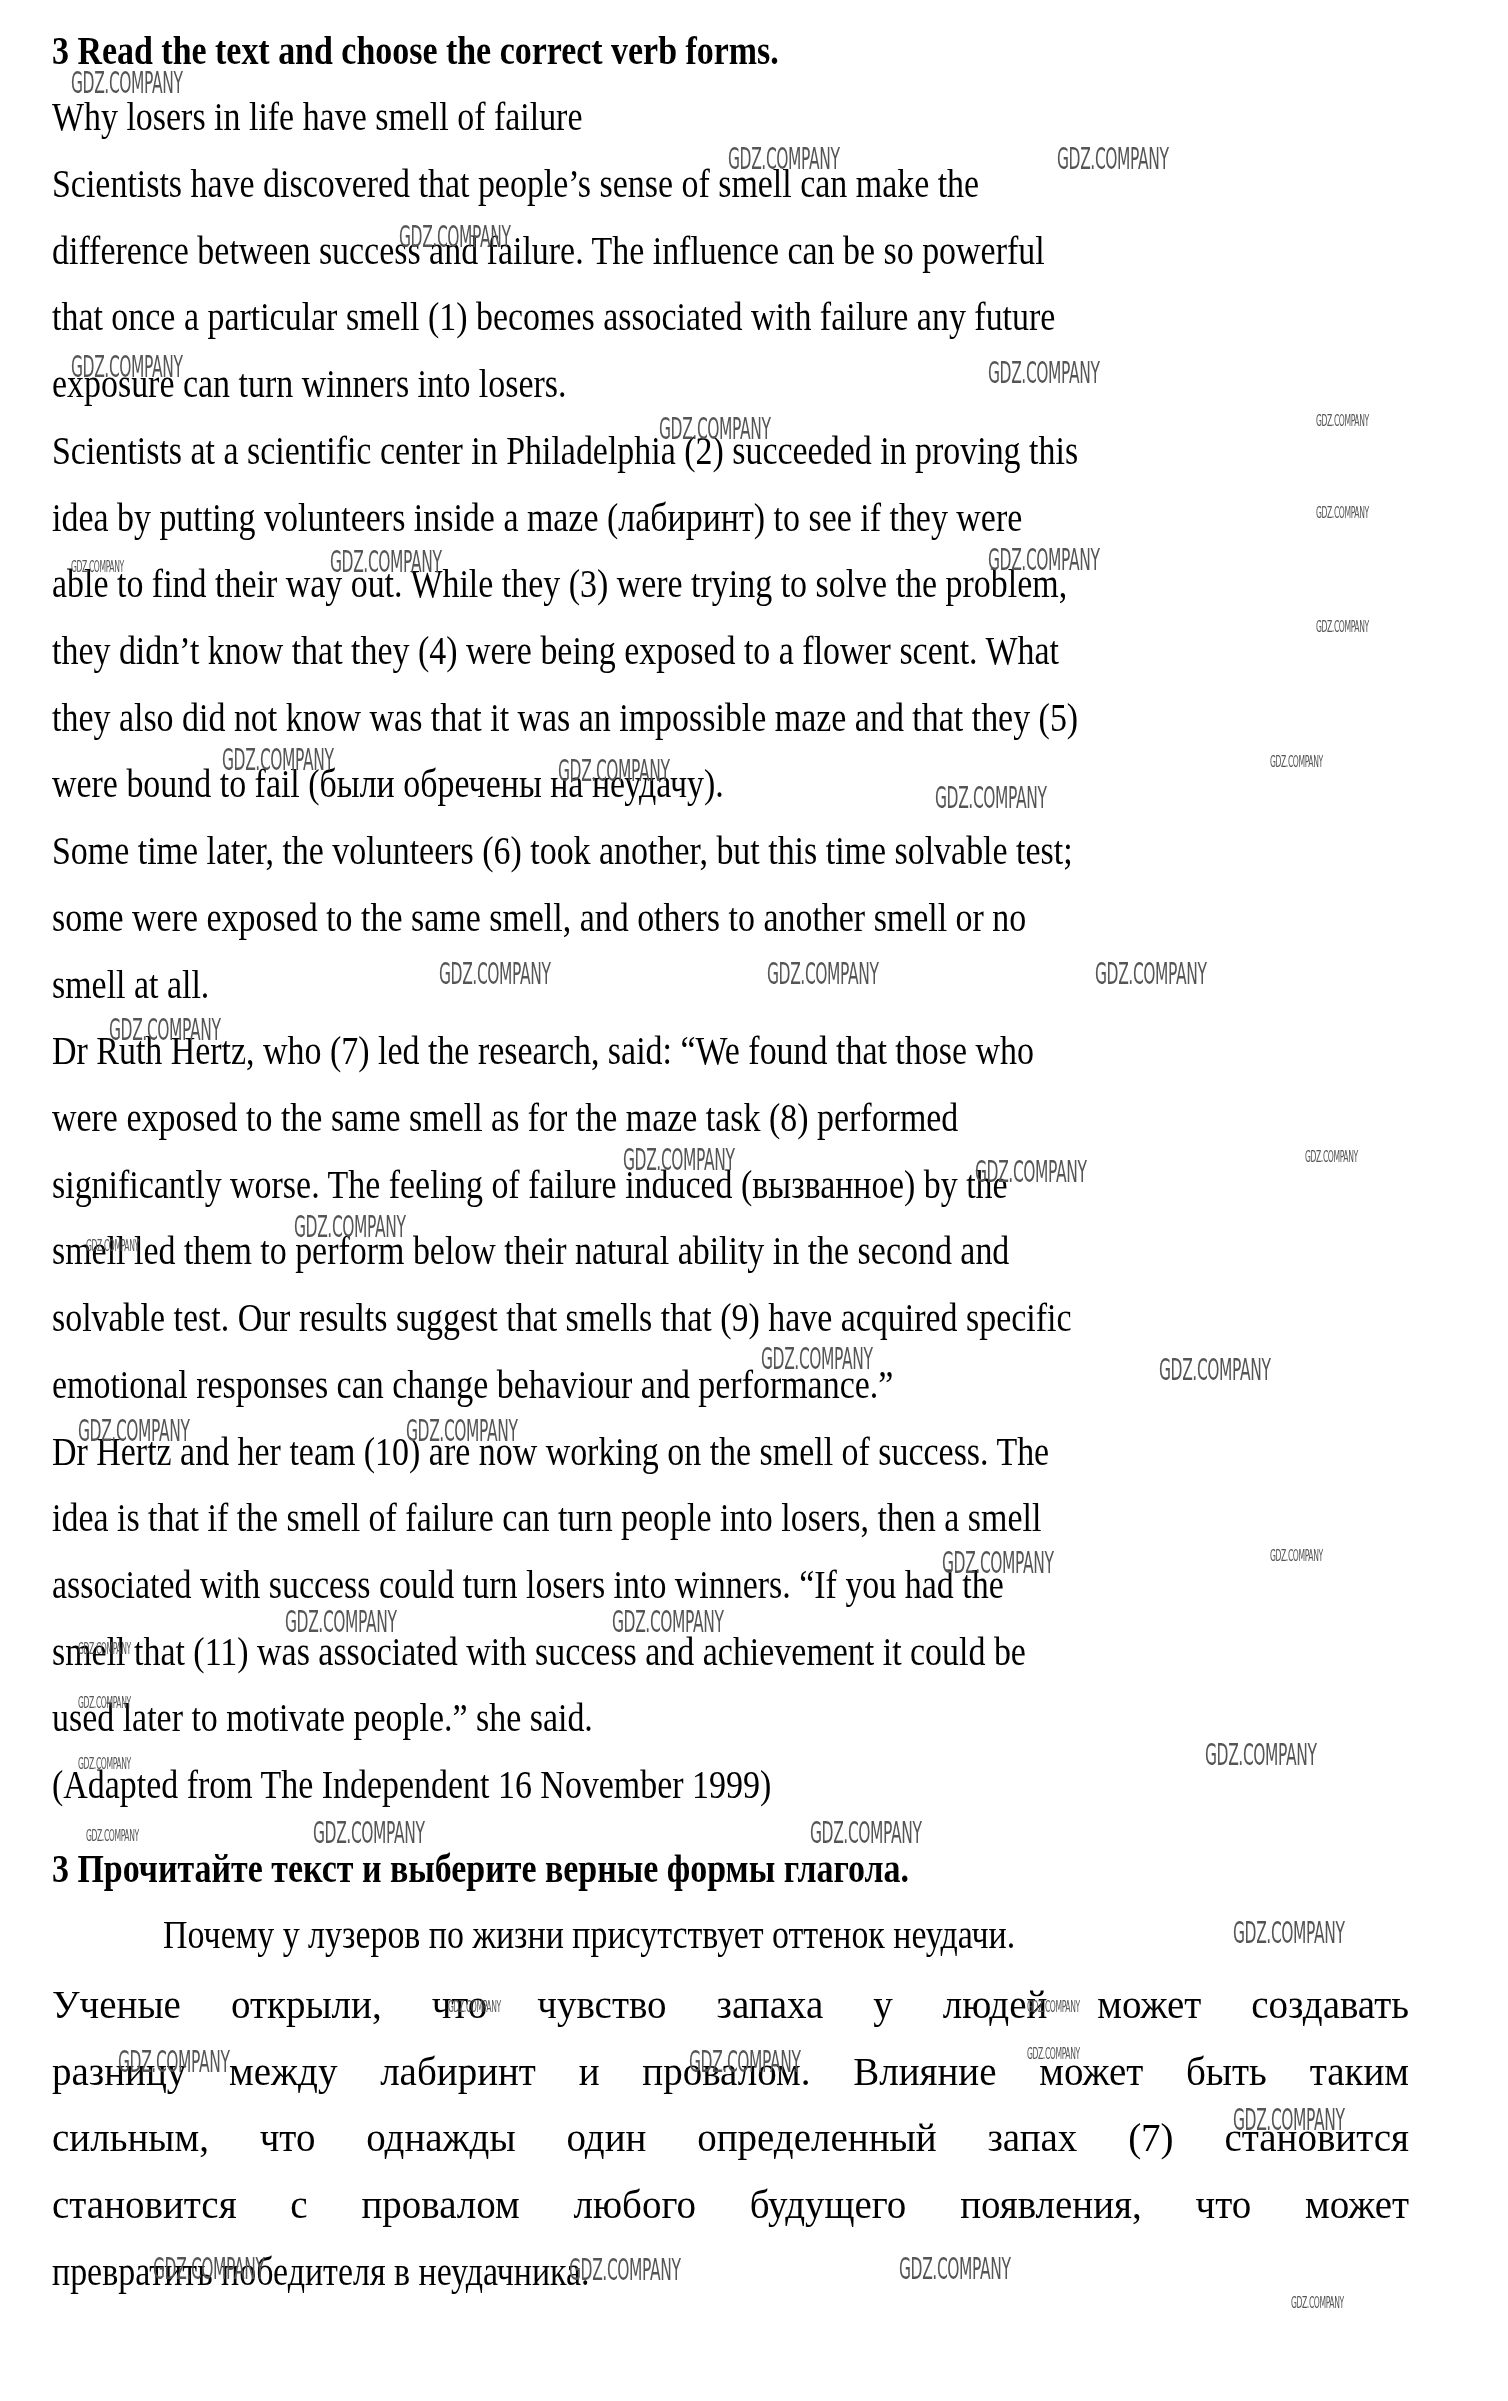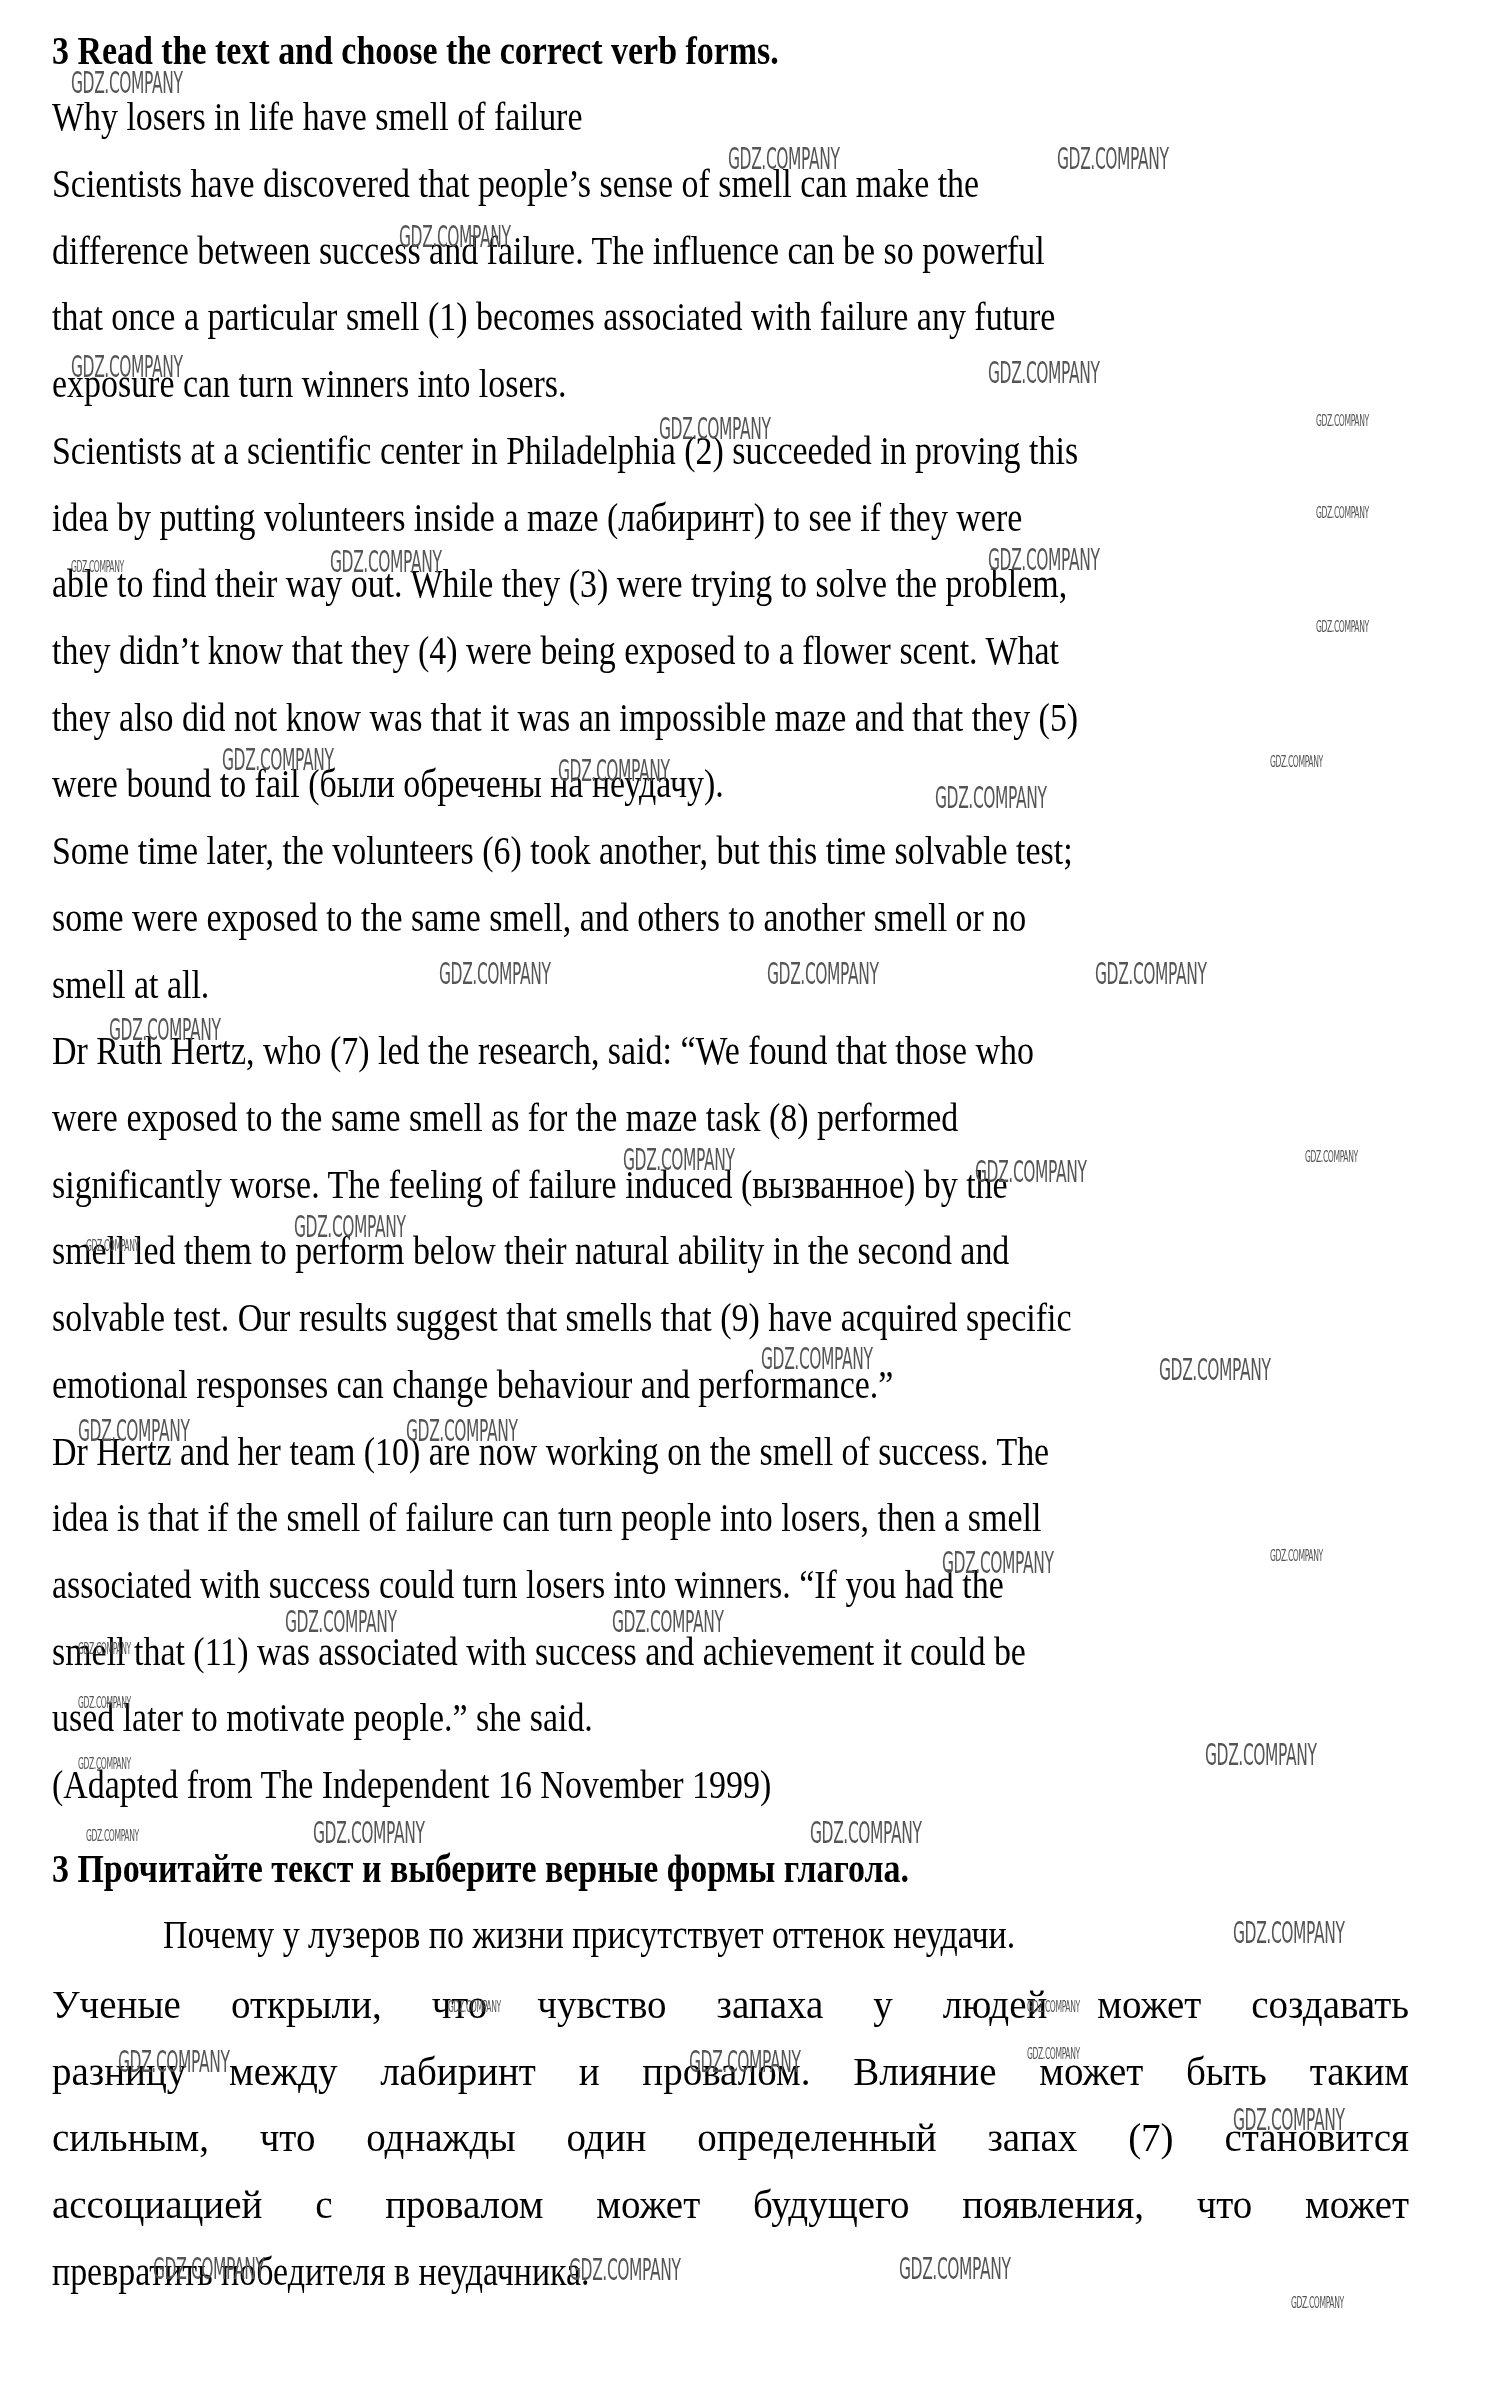--- a/index.html
+++ b/index.html
@@ -53,21 +53,21 @@
       <div class="line" style="top: 1698px; transform: scaleX(0.87);">used later to motivate people.” she said.</div>
     </div>
   <div class="line" id="en-source" style="top: 1765px; transform: scaleX(0.87);">(Adapted from The Independent 16 November 1999)</div>
 
   <div class="line bold" id="ru-heading" style="top: 1849px; transform: scaleX(0.87);">3 Прочитайте текст и выберите верные формы глагола.</div>
   <div class="line" id="ru-title" style="top: 1915px; left: 163px; transform: scaleX(0.87);">Почему у лузеров по жизни присутствует оттенок неудачи.</div>
   <div id="ru-body">
       <div class="line justify" style="top: 1985px; font-family: Liberation Serif, serif;">Ученые открыли, что чувство запаха у людей может создавать</div>
       <div class="line justify" style="top: 2052px;">разницу между лабиринт и провалом. Влияние может быть таким</div>
       <div class="line justify" style="top: 2118px;">сильным, что однажды один определенный запах (7) становится</div>
-      <div class="line justify" style="top: 2185px;">ассоциацией с провалом может будущего появления, что может</div>
+      <div class="line justify" style="top: 2185px;">становится с провалом любого будущего появления, что может</div>
       <div class="line" style="top: 2252px; transform: scaleX(0.87);">превратить победителя в неудачника.</div>
     </div>
 
   <div id="watermarks">
       <div class="wm" style="left: 71px; top: 67px; font-size: 31px; transform: scaleX(0.5);">GDZ.COMPANY</div>
       <div class="wm" style="left: 728px; top: 143px; font-size: 31px; transform: scaleX(0.5);">GDZ.COMPANY</div>
       <div class="wm" style="left: 1057px; top: 143px; font-size: 31px; transform: scaleX(0.5);">GDZ.COMPANY</div>
       <div class="wm" style="left: 399px; top: 221px; font-size: 31px; transform: scaleX(0.5);">GDZ.COMPANY</div>
       <div class="wm" style="left: 71px; top: 351px; font-size: 31px; transform: scaleX(0.5);">GDZ.COMPANY</div>
       <div class="wm" style="left: 988px; top: 357px; font-size: 31px; transform: scaleX(0.5);">GDZ.COMPANY</div>

